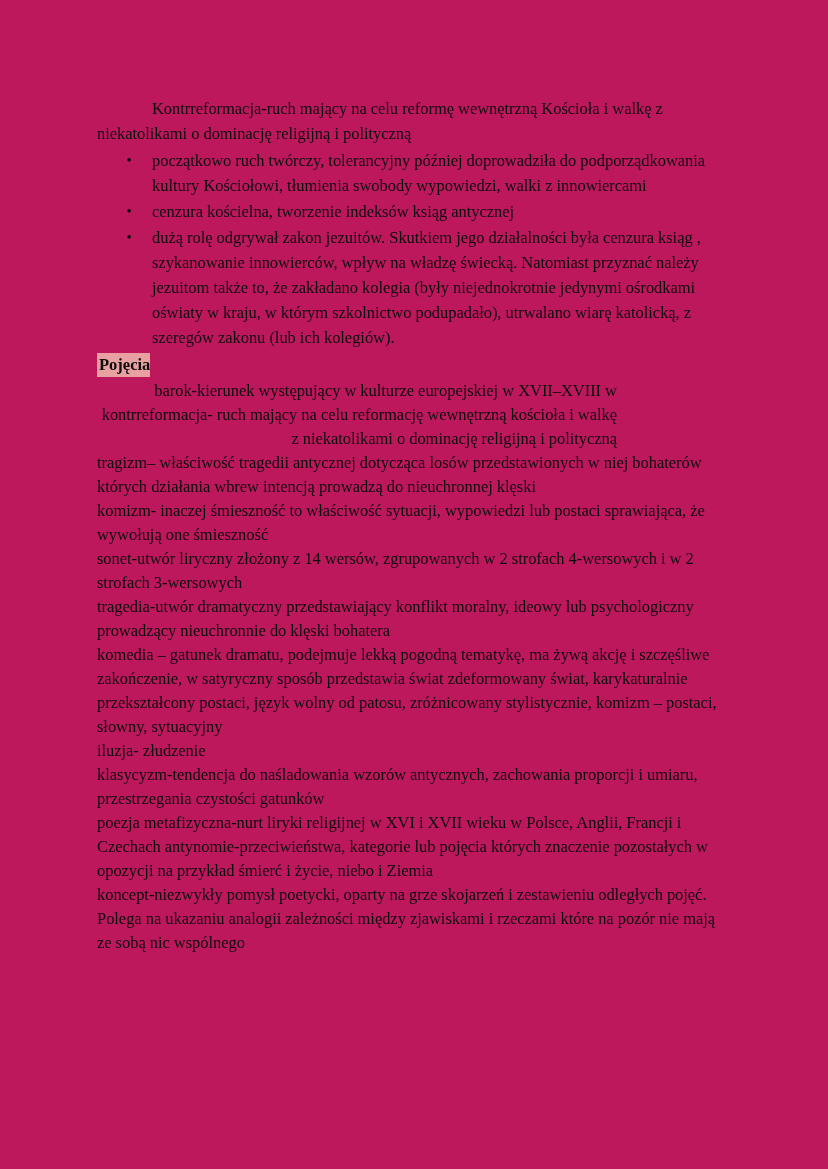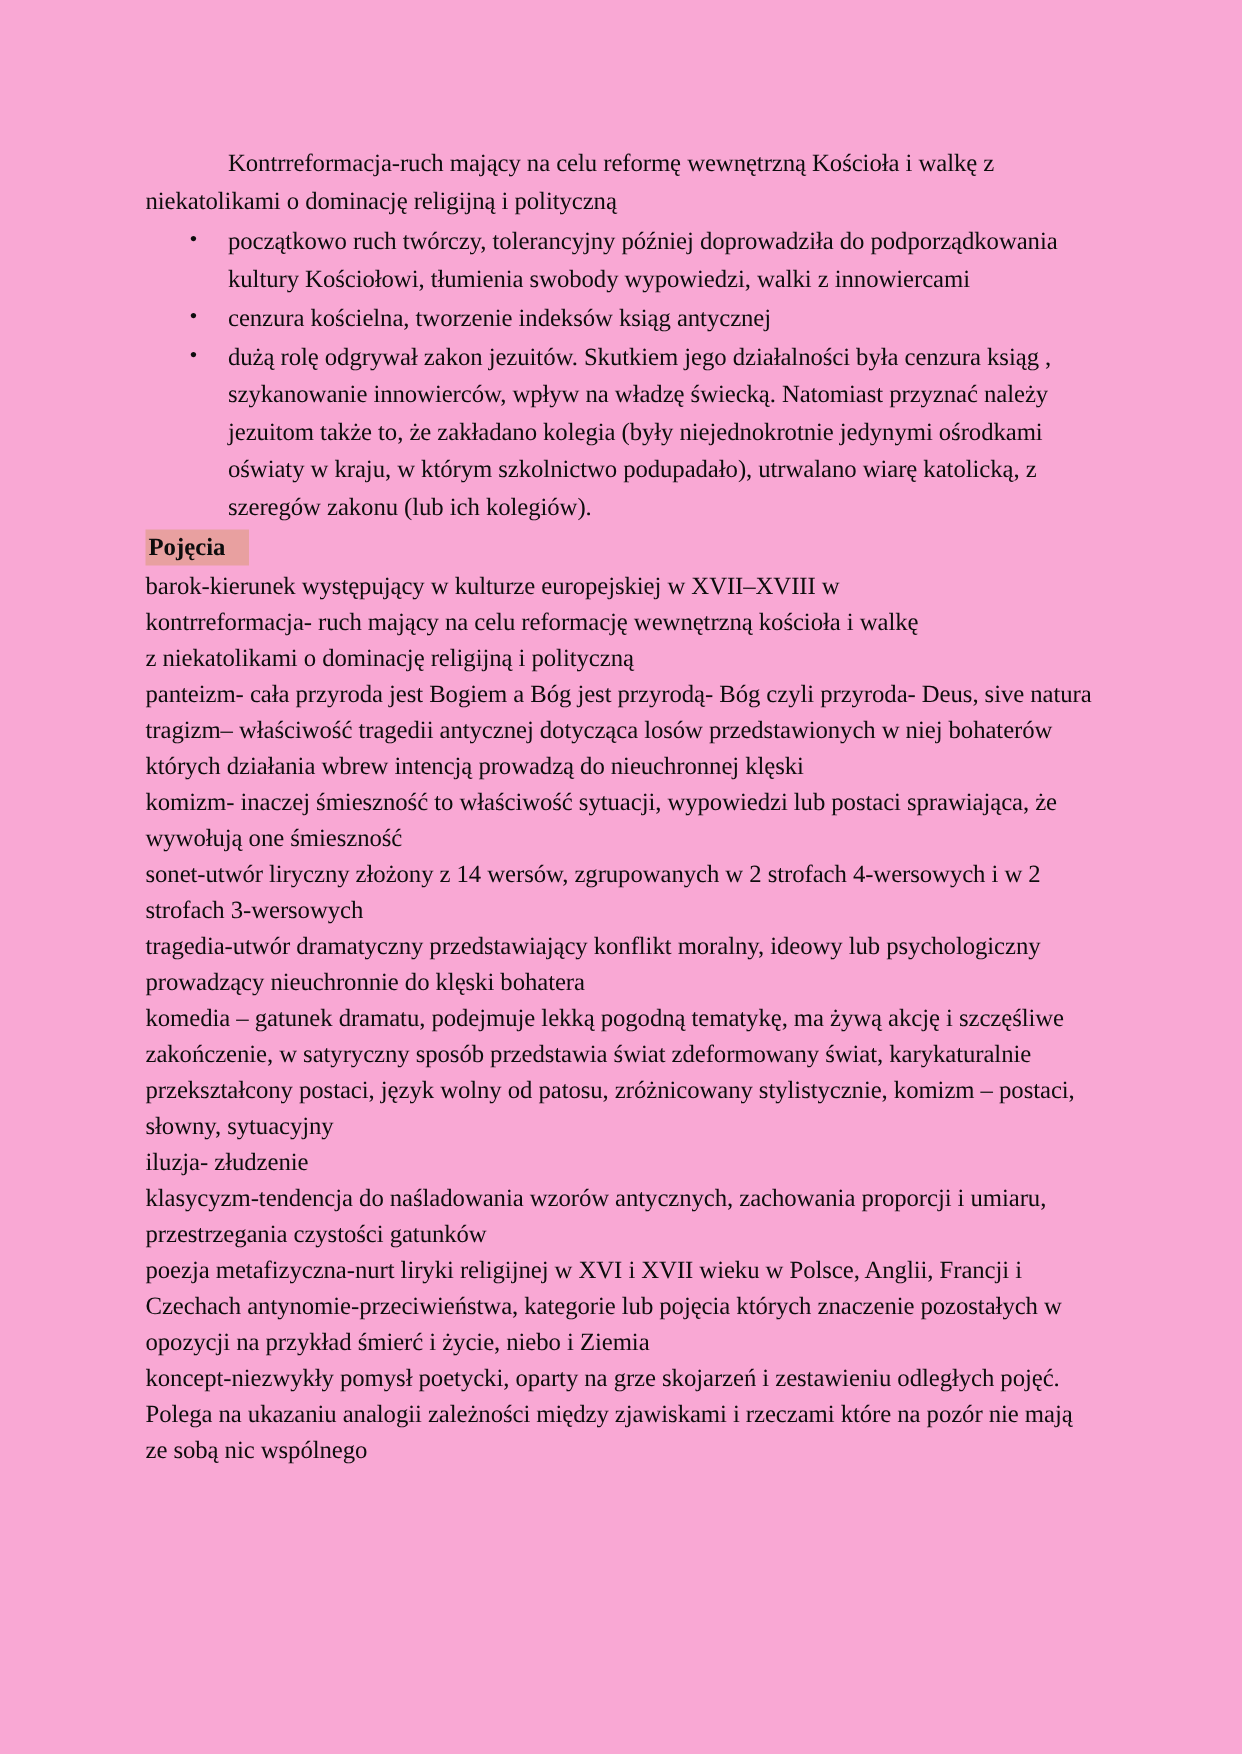--- a/index.html
+++ b/index.html
@@ -17,21 +17,21 @@
     color: #0d0d0d;
     -webkit-font-smoothing: antialiased;
   }
 
   .page {
     position: absolute;
     left: 0;
     top: 0;
     width: 828px;
     height: 1169px;
-    background: #f9a8d4;
+    background: #be185d;
     box-sizing: border-box;
     padding: 0;
   }
 
   .content {
     position: absolute;
     left: 97px;
     top: 96px;
     width: 634px;
   }
@@ -73,39 +73,39 @@
 
   
   .section-heading {
     margin: 3px 0 2px 0;
     font-size: 16.5px;
     line-height: 22px;
     font-weight: bold;
   }
   .section-heading .hl {
     background: #e8a0a0;
-    padding: 1px 16px 1px 2px;
+    padding: 1px 0 1px 2px;
     display: inline-block;
   }
 
   
   .definitions {
     margin: 0;
     padding: 0;
     list-style: none;
   }
   .definitions li {
     font-size: 16.5px;
     line-height: 24px;
     margin: 0;
     letter-spacing: -0.05px;
   }
 
   
-  .definitions li.narrow { width: 520px; }
+  .definitions li.narrow { width: 520px; text-align: right; }
 </style>
 </head>
 <body>
 
 <div class="page">
   <div class="content">
 
     <p class="intro">Kontrreformacja-ruch mający na celu reformę wewnętrzną Kościoła i walkę z niekatolikami o dominację religijną i polityczną</p>
 
     <ul class="bullets">
@@ -123,21 +123,20 @@
       </li>
     </ul>
 
     <div class="section-heading">
       <span class="hl">Pojęcia</span>
     </div>
 
     <ul class="definitions">
       <li class="narrow">barok-kierunek występujący w kulturze europejskiej w XVII–XVIII w</li>
       <li class="narrow">kontrreformacja- ruch mający na celu reformację wewnętrzną kościoła i walkę z niekatolikami o dominację religijną i polityczną</li>
-      <li>panteizm- cała przyroda jest Bogiem a Bóg jest przyrodą- Bóg czyli przyroda- Deus, sive natura</li>
       <li>tragizm– właściwość tragedii antycznej dotycząca losów przedstawionych w niej bohaterów których działania wbrew intencją prowadzą do nieuchronnej klęski</li>
       <li>komizm- inaczej śmieszność to właściwość sytuacji, wypowiedzi lub postaci sprawiająca, że wywołują one śmieszność</li>
       <li>sonet-utwór liryczny złożony z 14 wersów, zgrupowanych w 2 strofach 4-wersowych i w 2 strofach 3-wersowych</li>
       <li>tragedia-utwór dramatyczny przedstawiający konflikt moralny, ideowy lub psychologiczny prowadzący nieuchronnie do klęski bohatera</li>
       <li>komedia – gatunek dramatu, podejmuje lekką  pogodną tematykę, ma żywą akcję i szczęśliwe zakończenie, w satyryczny sposób przedstawia świat zdeformowany świat, karykaturalnie przekształcony postaci, język wolny od patosu, zróżnicowany stylistycznie, komizm – postaci, słowny, sytuacyjny</li>
       <li>iluzja- złudzenie</li>
       <li>klasycyzm-tendencja do naśladowania wzorów antycznych, zachowania proporcji i umiaru, przestrzegania czystości gatunków</li>
       <li>poezja metafizyczna-nurt liryki religijnej w XVI i XVII wieku w Polsce, Anglii, Francji i Czechach antynomie-przeciwieństwa, kategorie lub pojęcia których znaczenie pozostałych w opozycji na przykład śmierć i życie, niebo i Ziemia</li>
       <li>koncept-niezwykły pomysł poetycki, oparty na grze skojarzeń i zestawieniu odległych pojęć. Polega na ukazaniu analogii zależności między zjawiskami i rzeczami które na pozór nie mają ze sobą nic wspólnego</li>
     </ul>

